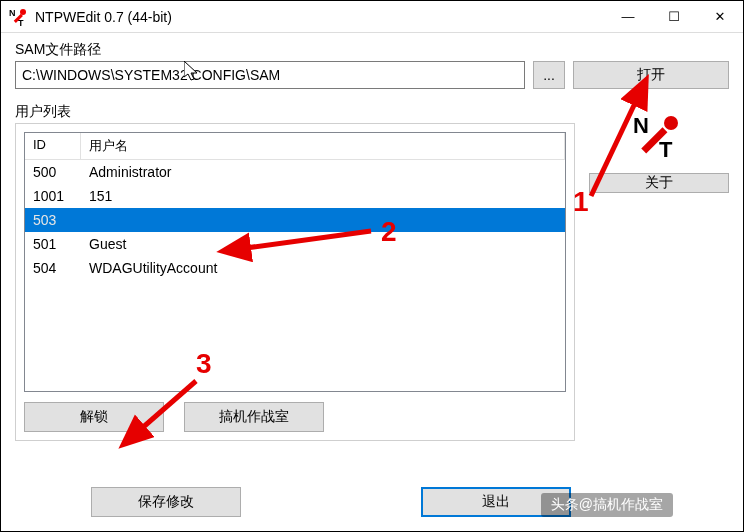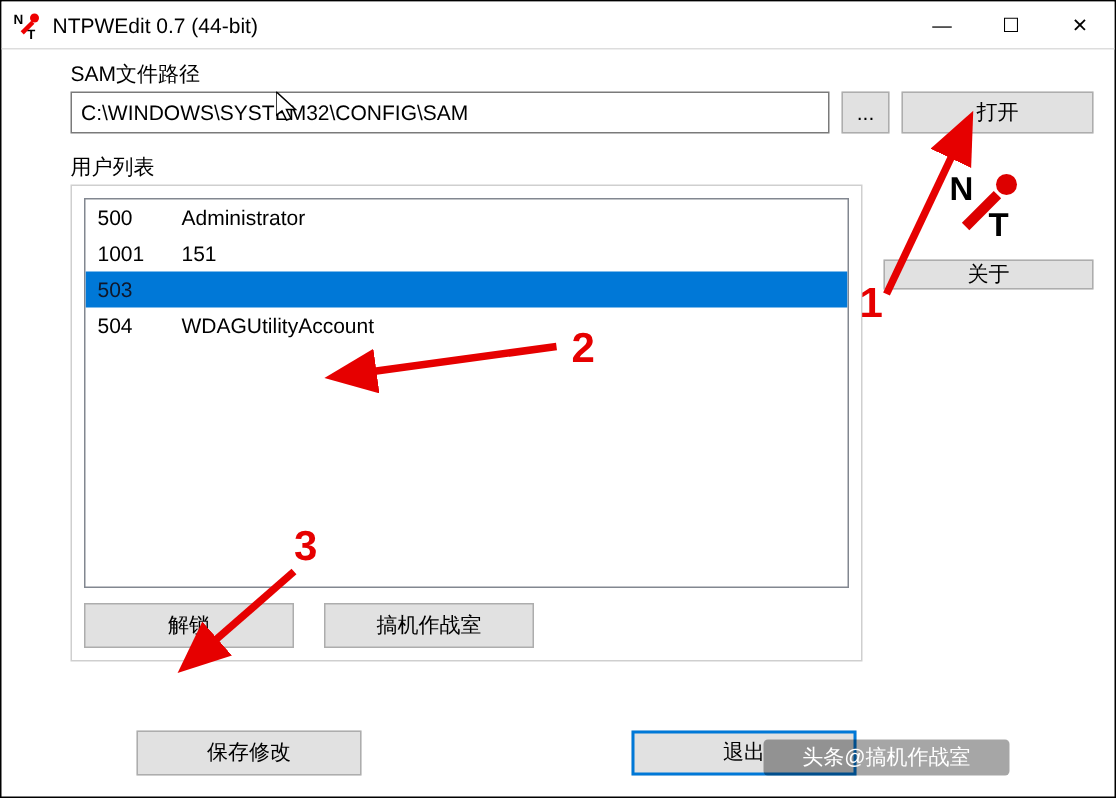--- a/index.html
+++ b/index.html
@@ -28,21 +28,21 @@
     position: relative;
   }
   .titlebar .title { font-size: 14px; color: #000; }
   .win-controls { margin-left: auto; display: flex; }
   .win-btn {
     width: 46px; height: 32px;
     display: flex; align-items: center; justify-content: center;
     font-size: 13px; color: #000;
   }
   
-  .client { padding: 8px 14px 0 14px; position: relative; margin-left: 32px; }
+  .client { padding: 8px 14px 0 14px; position: relative; }
   .label { font-size: 14px; margin-bottom: 2px; display: block; }
   .path-row { display: flex; gap: 8px; align-items: stretch; margin-bottom: 14px; }
   .path-input {
     flex: 1;
     height: 28px;
     border: 1px solid #7a7a7a;
     padding: 2px 6px;
     font-size: 14px;
     font-family: inherit;
     background: #fff;
@@ -51,21 +51,21 @@
     border: 1px solid #adadad;
     background: #e1e1e1;
     font-size: 14px;
     font-family: inherit;
     cursor: pointer;
     display: flex;
     align-items: center;
     justify-content: center;
   }
   .browse-btn { width: 32px; height: 28px; }
-  .open-btn { width: 128px; height: 28px; }
+  .open-btn { width: 156px; height: 28px; }
   
   .main-row { display: flex; gap: 14px; }
   .list-group { flex: 1; }
   .list-label { font-size: 14px; margin-bottom: 2px; }
   fieldset.userlist {
     border: 1px solid #cfcfcf;
     margin: 0;
     padding: 8px;
   }
   .listview {
@@ -82,21 +82,21 @@
     padding: 4px 8px;
     color: #000;
   }
   .col-id { width: 56px; }
   .col-name { flex: 1; }
   .lv-rows { }
   .lv-row { display: flex; font-size: 14px; }
   .lv-row .cell { padding: 4px 8px; }
   .lv-row .cell-id { width: 56px; }
   .lv-row .cell-name { flex: 1; }
-  .lv-row.selected { background: #0078d7; color: #0f172a; }
+  .lv-row.selected { background: #0078d7; color: #e5e5e5; }
   .lv-row.selected .cell-name {
     
   }
   .under-buttons { display: flex; gap: 20px; margin-top: 10px; }
   .under-buttons .btn { width: 140px; height: 30px; }
   .side-panel { width: 140px; display: flex; flex-direction: column; align-items: center; padding-top: 8px; }
   .logo-box { width: 60px; height: 50px; margin-bottom: 12px; }
   .about-btn { width: 140px; height: 20px; }
   
   .bottom-row {
@@ -118,21 +118,21 @@
     border: 2px solid #0078d7;
     background: #e1e1e1;
   }
   
   .watermark {
     position: absolute;
     right: 70px; bottom: 14px;
     font-size: 14px;
     color: #fff;
     background: rgba(0,0,0,0.35);
-    padding: 3px 26px;
+    padding: 3px 10px;
     border-radius: 3px;
     pointer-events: none;
   }
   
   .overlay {
     position: absolute;
     inset: 0;
     pointer-events: none;
   }
   .ann-text {
@@ -172,31 +172,39 @@
     <button class="btn browse-btn">...</button>
     <button class="btn open-btn">打开</button>
   </div>
 
   <div class="main-row">
 
     <div class="list-group">
       <div class="list-label">用户列表</div>
       <fieldset class="userlist">
         <div class="listview">
+          <div class="lv-head">
+            <div class="col col-id">ID</div>
+            <div class="col col-name">用户名</div>
+          </div>
           <div class="lv-rows" id="lv-rows">
               <div class="lv-row">
                 <div class="cell cell-id">500</div>
                 <div class="cell cell-name">Administrator</div>
               </div>
               <div class="lv-row">
                 <div class="cell cell-id">1001</div>
                 <div class="cell cell-name">151</div>
               </div>
               <div class="lv-row selected">
                 <div class="cell cell-id">503</div>
+              </div>
+              <div class="lv-row">
+                <div class="cell cell-id">501</div>
+                <div class="cell cell-name">Guest</div>
               </div>
               <div class="lv-row">
                 <div class="cell cell-id">504</div>
                 <div class="cell cell-name">WDAGUtilityAccount</div>
               </div>
             </div>
         </div>
         <div class="under-buttons">
           <button class="btn">解锁</button>
           <button class="btn">搞机作战室</button>

